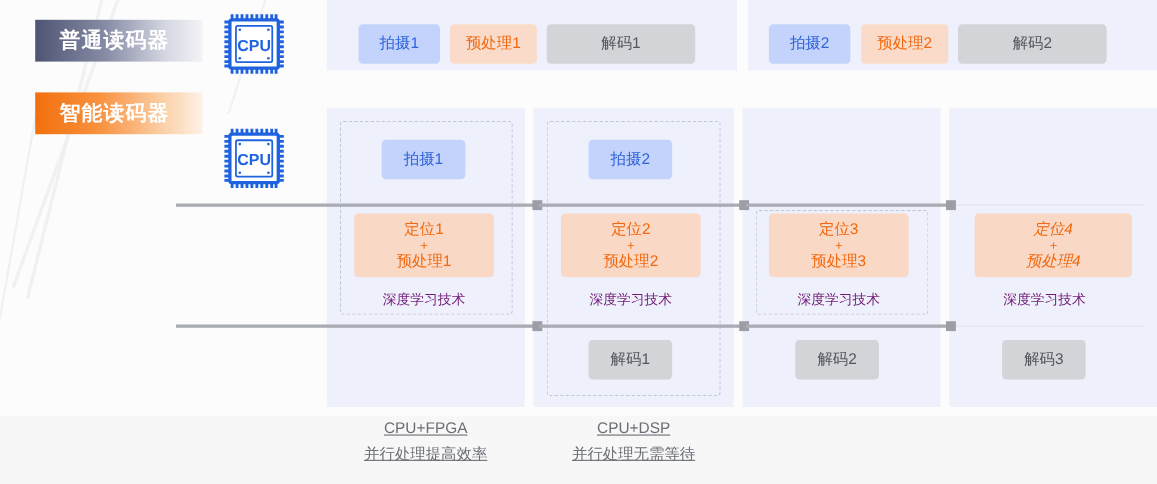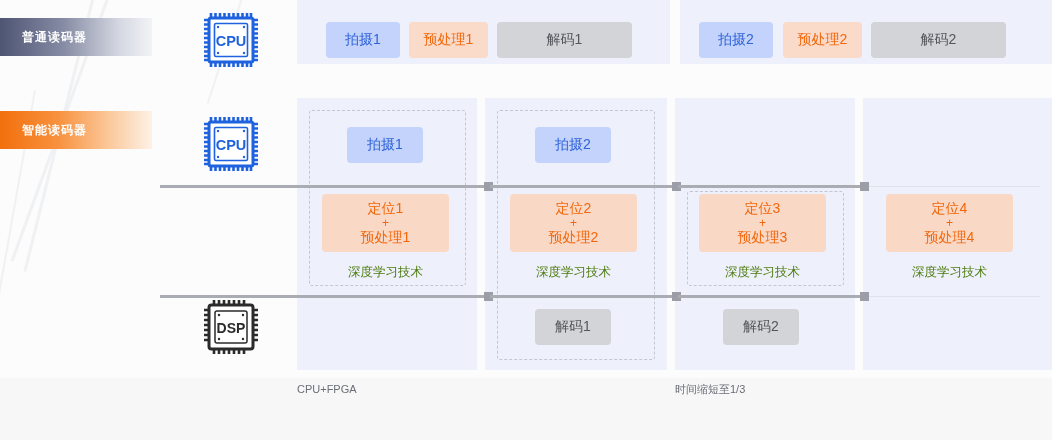--- a/index.html
+++ b/index.html
@@ -16,25 +16,25 @@
   .deco{position:absolute;background:#eceef1;transform-origin:top left;opacity:.85;}
   .deco.d1{left:96px;top:-20px;width:3px;height:300px;transform:rotate(14deg);}
   .deco.d2{left:120px;top:-40px;width:3px;height:320px;transform:rotate(20deg);}
   .deco.d3{left:34px;top:90px;width:2px;height:300px;transform:rotate(10deg);}
   .deco.d4{left:250px;top:-30px;width:2px;height:140px;transform:rotate(18deg);}
 
   
   .badge{
     position:absolute;height:38px;width:152px;
     display:flex;align-items:center;
-    color:#ffffff;font-size:12px;font-weight:bold;letter-spacing:1px;
-    padding-left:22px;box-sizing:border-box;
+    color:#ffffff;font-size:19px;font-weight:bold;letter-spacing:1px;
+    padding-left:22px;box-sizing:border-box;margin-left:32px;
   }
   .badge.grey{left:0;top:18px;background:linear-gradient(90deg,#4e5573 0%,#878ca5 42%,#d4d7e1 78%,#f2f3f6 100%);}
-  .badge.orange{left:0;top:111px;background:linear-gradient(90deg,#f2700d 0%,#f8913e 38%,#fbcfa6 76%,#fdf1e6 100%);}
+  .badge.orange{left:0;top:84px;background:linear-gradient(90deg,#f2700d 0%,#f8913e 38%,#fbcfa6 76%,#fdf1e6 100%);}
 
   
   .chip{position:absolute;width:62px;height:62px;}
   .chip svg{display:block;width:62px;height:62px;}
   .chip-cpu1{left:200px;top:9px;}
   .chip-cpu2{left:200px;top:113px;}
   .chip-fpga{left:200px;top:205px;}
   .chip-dsp{left:200px;top:296px;}
   .panelA{position:absolute;top:0;height:64px;background:#eef0fb;}
   .panelA.a1{left:297px;width:373px;}
@@ -60,24 +60,24 @@
   .panelB.b4{left:863px;width:189px;}
 
   .dash{position:absolute;border:1px dashed #c3c7d4;border-radius:3px;box-sizing:border-box;}
 
   
   .rail{position:absolute;height:3px;background:#a9acb3;}
   .railfaint{position:absolute;height:1px;background:#dfe2ea;}
   .node{position:absolute;width:9px;height:9px;background:#9b9ea6;}
 
   
-  .capwrap{position:absolute;text-align:left;color:#6b6e75;font-size:11px;line-height:23px;}
+  .capwrap{position:absolute;text-align:center;color:#6b6e75;font-size:14px;line-height:23px;text-decoration:underline;}
   .footband{position:absolute;left:0;top:378px;width:1052px;height:62px;background:#f7f7f8;}
 
-  .dl{position:absolute;color:#4d7c0f;font-size:12.5px;text-align:center;}
+  .dl{position:absolute;color:#701a75;font-size:12.5px;text-align:center;}
 </style>
 </head>
 <body>
 
 <div id="stage">
 
   <div class="deco d1"></div>
   <div class="deco d2"></div>
   <div class="deco d3"></div>
   <div class="deco d4"></div>
@@ -121,37 +121,20 @@
       <rect x="14.5" y="14.5" width="33" height="33" rx="1.5" fill="none" stroke="#1f62e0" stroke-width="1.6"></rect>
       <circle cx="18" cy="18" r="1.2" fill="#1f62e0"></circle>
         <circle cx="44" cy="18" r="1.2" fill="#1f62e0"></circle>
       <circle cx="18" cy="44" r="1.2" fill="#1f62e0"></circle>
         <circle cx="44" cy="44" r="1.2" fill="#1f62e0"></circle>
       <text x="31" y="37" text-anchor="middle" font-family="Liberation Sans, sans-serif" font-size="14.5" font-weight="bold" fill="#1f62e0">CPU</text>
     </svg>
   </div>
 
 
-  <div class="chip chip-dsp">
-    <svg viewBox="0 0 62 62" aria-hidden="true">
-      <g stroke="#2b2b2b" stroke-width="2.6" fill="none">
-        <path d="M14 4 v7 M19 4 v7 M24 4 v7 M29 4 v7 M34 4 v7 M39 4 v7 M44 4 v7"></path>
-        <path d="M14 51 v7 M19 51 v7 M24 51 v7 M29 51 v7 M34 51 v7 M39 51 v7 M44 51 v7"></path>
-        <path d="M4 14 h7 M4 19 h7 M4 24 h7 M4 29 h7 M4 34 h7 M4 39 h7 M4 44 h7"></path>
-        <path d="M51 14 h7 M51 19 h7 M51 24 h7 M51 29 h7 M51 34 h7 M51 39 h7 M51 44 h7"></path>
-      </g>
-      <rect x="9" y="9" width="44" height="44" rx="2.5" fill="#ffffff" stroke="#2b2b2b" stroke-width="3"></rect>
-      <rect x="15" y="15" width="32" height="32" rx="2" fill="none" stroke="#2b2b2b" stroke-width="1.5"></rect>
-      <circle cx="19" cy="19" r="1.2" fill="#2b2b2b"></circle>
-        <circle cx="43" cy="19" r="1.2" fill="#2b2b2b"></circle>
-      <circle cx="19" cy="43" r="1.2" fill="#2b2b2b"></circle>
-        <circle cx="43" cy="43" r="1.2" fill="#2b2b2b"></circle>
-      <text x="31" y="36.5" text-anchor="middle" font-family="Liberation Sans, sans-serif" font-size="14" font-weight="bold" fill="#2b2b2b">DSP</text>
-    </svg>
-  </div>
 
   <div class="panelA a1"></div>
   <div class="panelA a2"></div>
 
   <div class="blk cap" style="left:326px;top:22px;width:74px;height:36px;">拍摄1</div>
   <div class="blk pre" style="left:409px;top:22px;width:79px;height:36px;">预处理1</div>
   <div class="blk dec" style="left:497px;top:22px;width:135px;height:36px;">解码1</div>
 
   <div class="blk cap" style="left:699px;top:22px;width:74px;height:36px;">拍摄2</div>
   <div class="blk pre" style="left:783px;top:22px;width:79px;height:36px;">预处理2</div>
@@ -201,27 +184,30 @@
   <div class="blk dec" style="left:535px;top:309px;width:76px;height:36px;">解码1</div>
 
   <div class="blk loc" style="left:699px;top:194px;width:127px;height:58px;">
     <span>定位3</span>
     <span class="plus">+</span>
     <span>预处理3</span>
   </div>
   <div class="dl" style="left:699px;top:264px;width:127px;">深度学习技术</div>
   <div class="blk dec" style="left:723px;top:309px;width:76px;height:36px;">解码2</div>
 
-  <div class="blk loc" style="left:886px;top:194px;width:127px;height:58px;">
+  <div class="blk loc" style="left:886px;top:194px;width:143px;height:58px;font-style:italic;">
     <span>定位4</span>
     <span class="plus">+</span>
     <span>预处理4</span>
   </div>
   <div class="dl" style="left:886px;top:264px;width:127px;">深度学习技术</div>
+  <div class="blk dec" style="left:911px;top:309px;width:76px;height:36px;">解码3</div>
 
   <div class="capwrap" style="left:297px;top:378px;width:180px;">
     <div>CPU+FPGA</div>
-  </div>
-  <div class="capwrap" style="left:675px;top:378px;width:180px;">
-    <div>时间缩短至1/3</div>
+    <div>并行处理提高效率</div>
+  </div>
+  <div class="capwrap" style="left:485px;top:378px;width:182px;">
+    <div>CPU+DSP</div>
+    <div>并行处理无需等待</div>
   </div>
 
 </div>
 
 </body></html>

